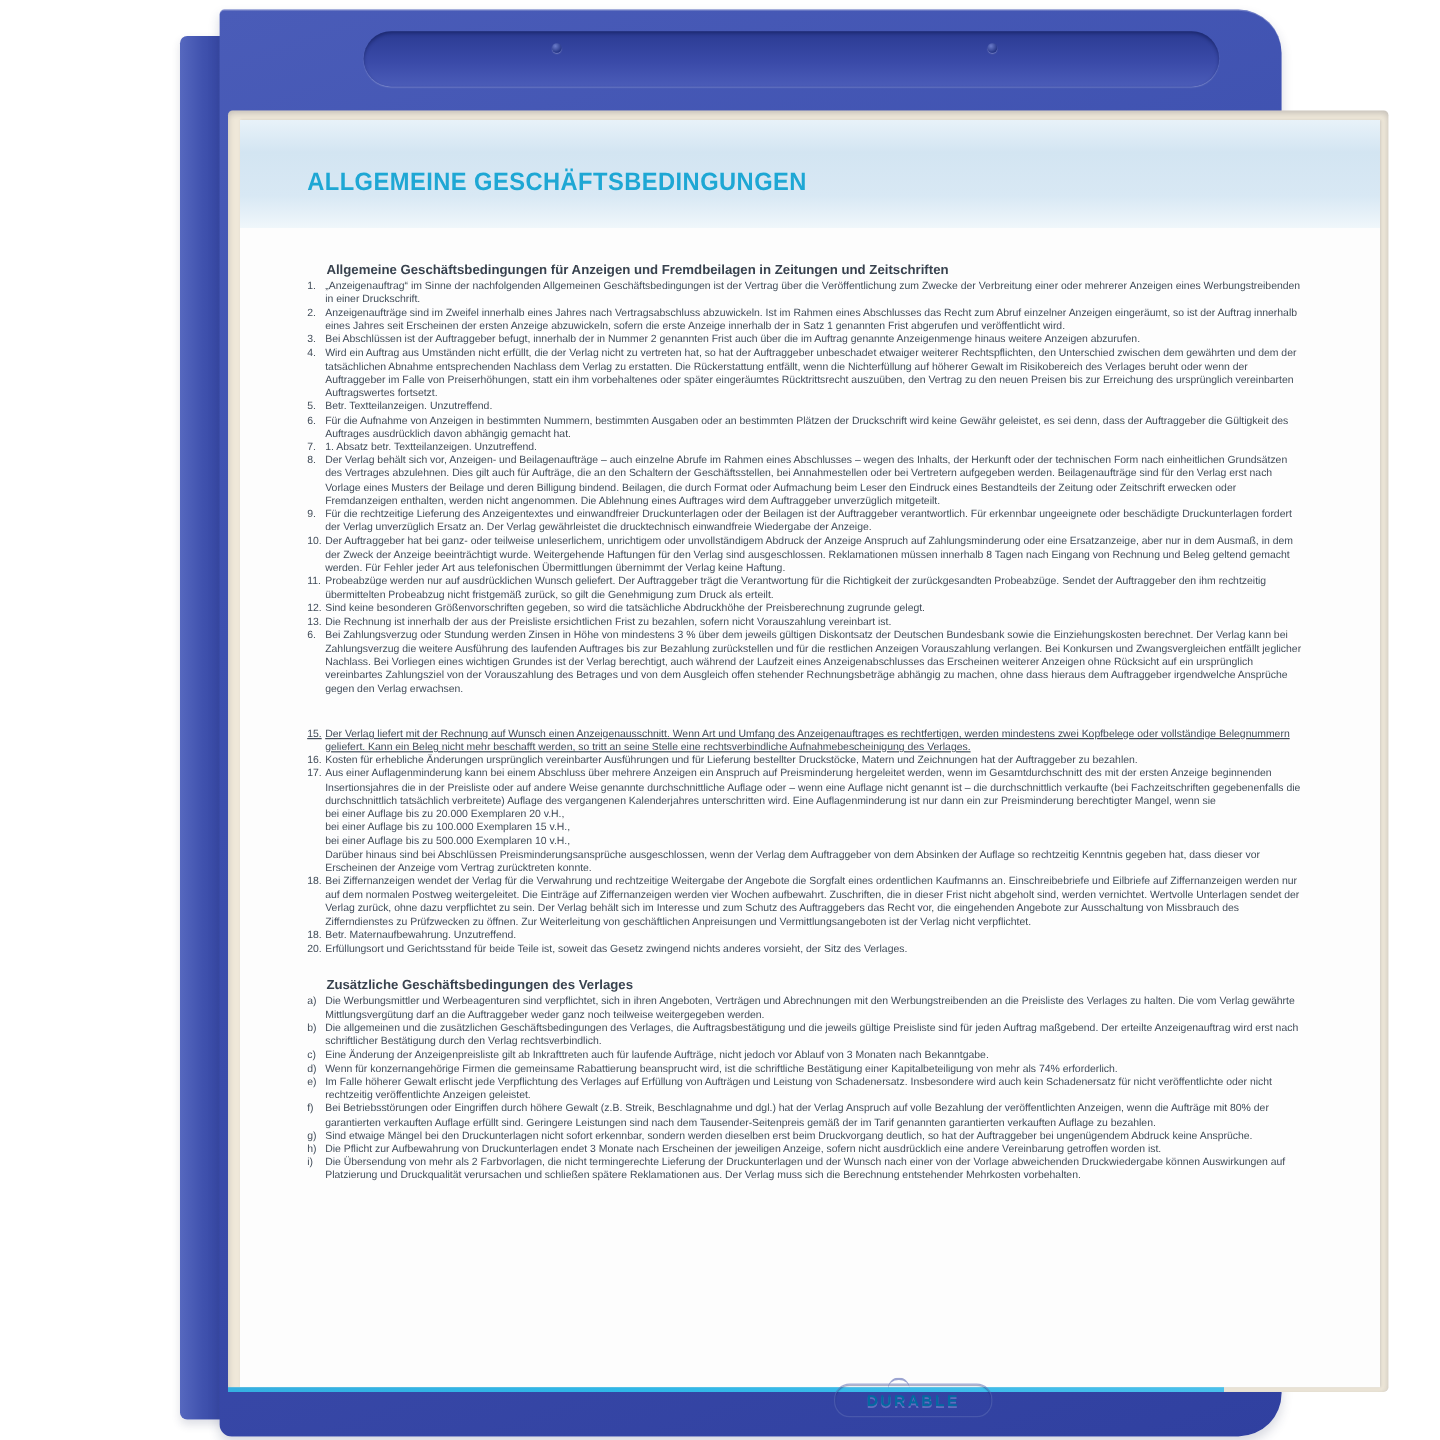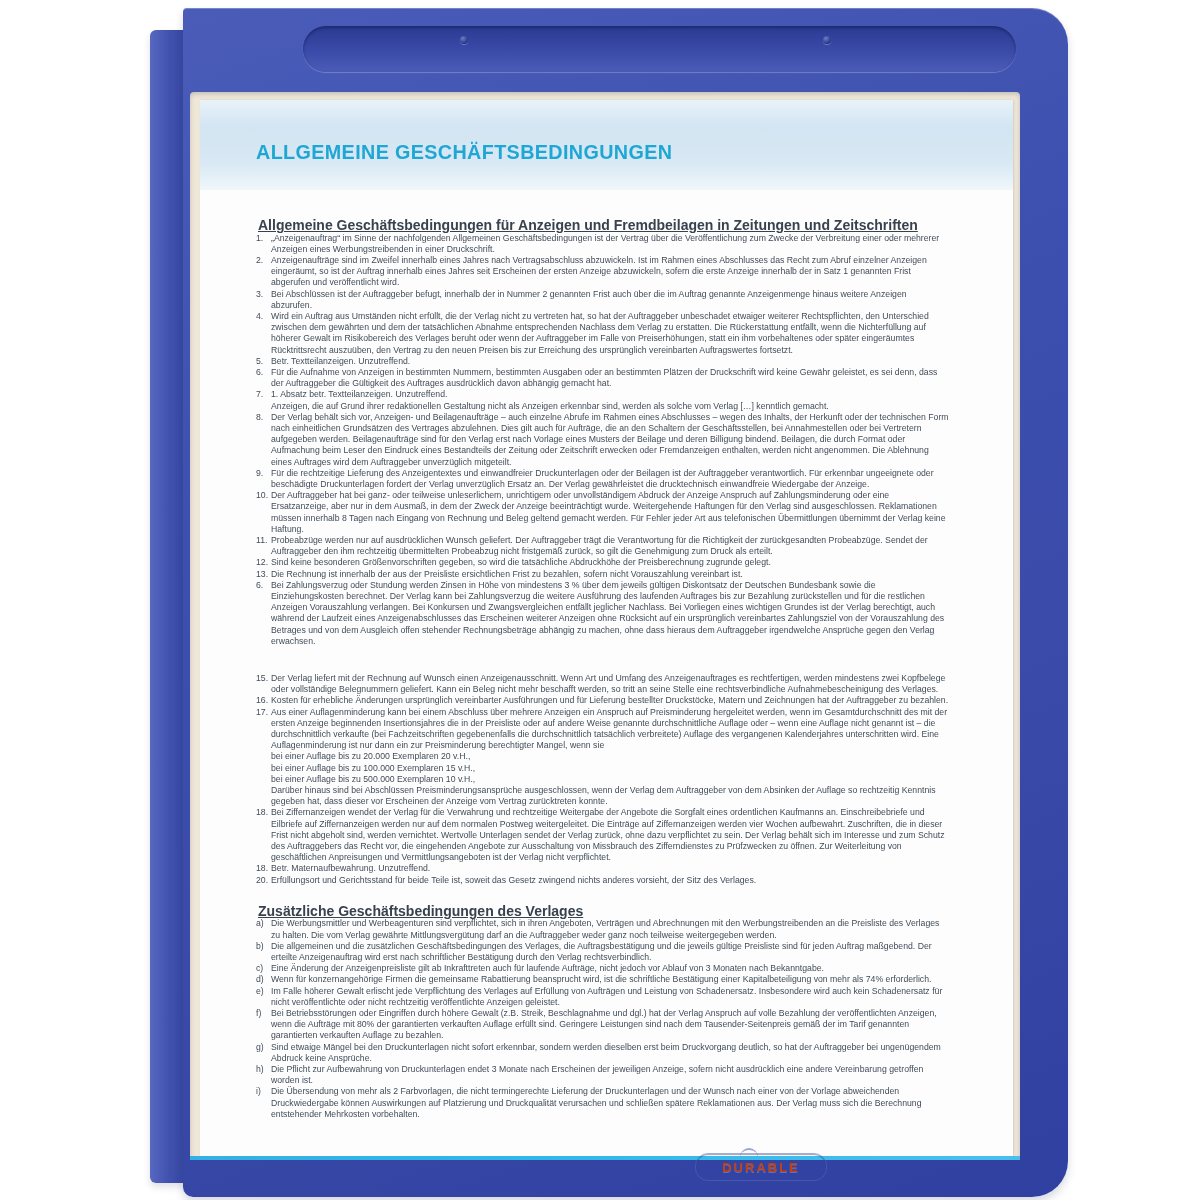--- a/index.html
+++ b/index.html
@@ -31,21 +31,21 @@
   .screw-hole{
     position:absolute;top:10px;width:8px;height:8px;border-radius:50%;
     background:radial-gradient(circle at 35% 30%,#6b7ccb 0%,#273787 70%);
     box-shadow:0 1px 1px rgba(255,255,255,0.3);
   }
   .hole-1{left:22%;}
   .hole-2{left:73%;}
 
   
   .window{
-    position:absolute;left:190px;top:92px;width:830px;height:1068px;
+    position:absolute;left:190px;top:92px;width:967px;height:1068px;
     background:#efe8d9;border-radius:4px;
     box-shadow:inset 0 2px 5px rgba(60,60,80,0.25);
   }
   .cyan-line{
     position:absolute;left:190px;top:1156px;width:830px;height:4px;
     background:linear-gradient(90deg,#35b0e2,#2fb7e8 40%,#49c0ec);
   }
   .sheet{
     position:absolute;left:10px;top:8px;right:7px;bottom:4px;
     background:#fdfdfd;overflow:hidden;
@@ -62,40 +62,39 @@
     letter-spacing:0.4px;transform:scaleX(0.94);transform-origin:left center;
     white-space:nowrap;
   }
 
   
   .doc-body{
     margin:30px 64px 0 56px;
     font-size:8.7px;line-height:11.2px;color:#414c59;
   }
   .sec-heading{
-    margin:0 0 1px 2px;font-size:14px;font-weight:bold;color:#38424e;
+    margin:0 0 1px 16px;font-size:11px;font-weight:bold;color:#38424e;
     line-height:11.5px;
-    text-decoration:underline;
   }
   .sec-heading.second{margin-top:20px;}
   .li{display:flex;margin:0;}
-  .li.gap{margin-top:26px;}
+  .li.gap{margin-top:26px;text-decoration:underline;}
   .num{flex:0 0 15px;white-space:nowrap;}
   .txt{flex:1;}
   .txt div{hyphens:auto;-webkit-hyphens:auto;}
 
   
   .brand-emboss{
     position:absolute;left:695px;top:1153px;width:130px;height:26px;
     display:flex;align-items:center;justify-content:center;
     border:1px solid rgba(90,105,180,0.55);border-radius:13px;
     box-shadow:inset 0 1px 1px rgba(20,30,90,0.4);
   }
   .brand-text{
-    font-size:13px;font-weight:bold;letter-spacing:2px;color:#c2410c;
+    font-size:13px;font-weight:bold;letter-spacing:2px;color:#0369a1;
     text-shadow:0 1px 0 rgba(140,155,220,0.5);
   }
   .brand-swoosh{
     position:absolute;top:-6px;left:44px;width:18px;height:7px;
     border-top:2px solid rgba(90,105,180,0.6);
     border-radius:50% 50% 0 0 / 100% 100% 0 0;
   }
 </style>
 </head>
 <body>
@@ -152,21 +151,20 @@
             <div class="li">
               <span class="num">6.</span>
               <span class="txt">
                 <div lang="de">Für die Aufnahme von Anzeigen in bestimmten Nummern, bestimmten Ausgaben oder an bestimmten Plätzen der Druckschrift wird keine Gewähr geleistet, es sei denn, dass der Auftraggeber die Gültigkeit des Auftrages ausdrücklich davon abhängig gemacht hat.</div>
               </span>
             </div>
             <div class="li">
               <span class="num">7.</span>
               <span class="txt">
                 <div lang="de">1. Absatz betr. Textteilanzeigen. Unzutreffend.</div>
-                <div lang="de">Anzeigen, die auf Grund ihrer redaktionellen Gestaltung nicht als Anzeigen erkennbar sind, werden als solche vom Verlag […] kenntlich gemacht.</div>
               </span>
             </div>
             <div class="li">
               <span class="num">8.</span>
               <span class="txt">
                 <div lang="de">Der Verlag behält sich vor, Anzeigen- und Beilagenaufträge – auch einzelne Abrufe im Rahmen eines Abschlusses – wegen des Inhalts, der Herkunft oder der technischen Form nach einheitlichen Grundsätzen des Vertrages abzulehnen. Dies gilt auch für Aufträge, die an den Schaltern der Geschäftsstellen, bei Annahmestellen oder bei Vertretern aufgegeben werden. Beilagenaufträge sind für den Verlag erst nach Vorlage eines Musters der Beilage und deren Billigung bindend. Beilagen, die durch Format oder Aufmachung beim Leser den Eindruck eines Bestandteils der Zeitung oder Zeitschrift erwecken oder Fremdanzeigen enthalten, werden nicht angenommen. Die Ablehnung eines Auftrages wird dem Auftraggeber unverzüglich mitgeteilt.</div>
               </span>
             </div>
             <div class="li">
               <span class="num">9.</span>

